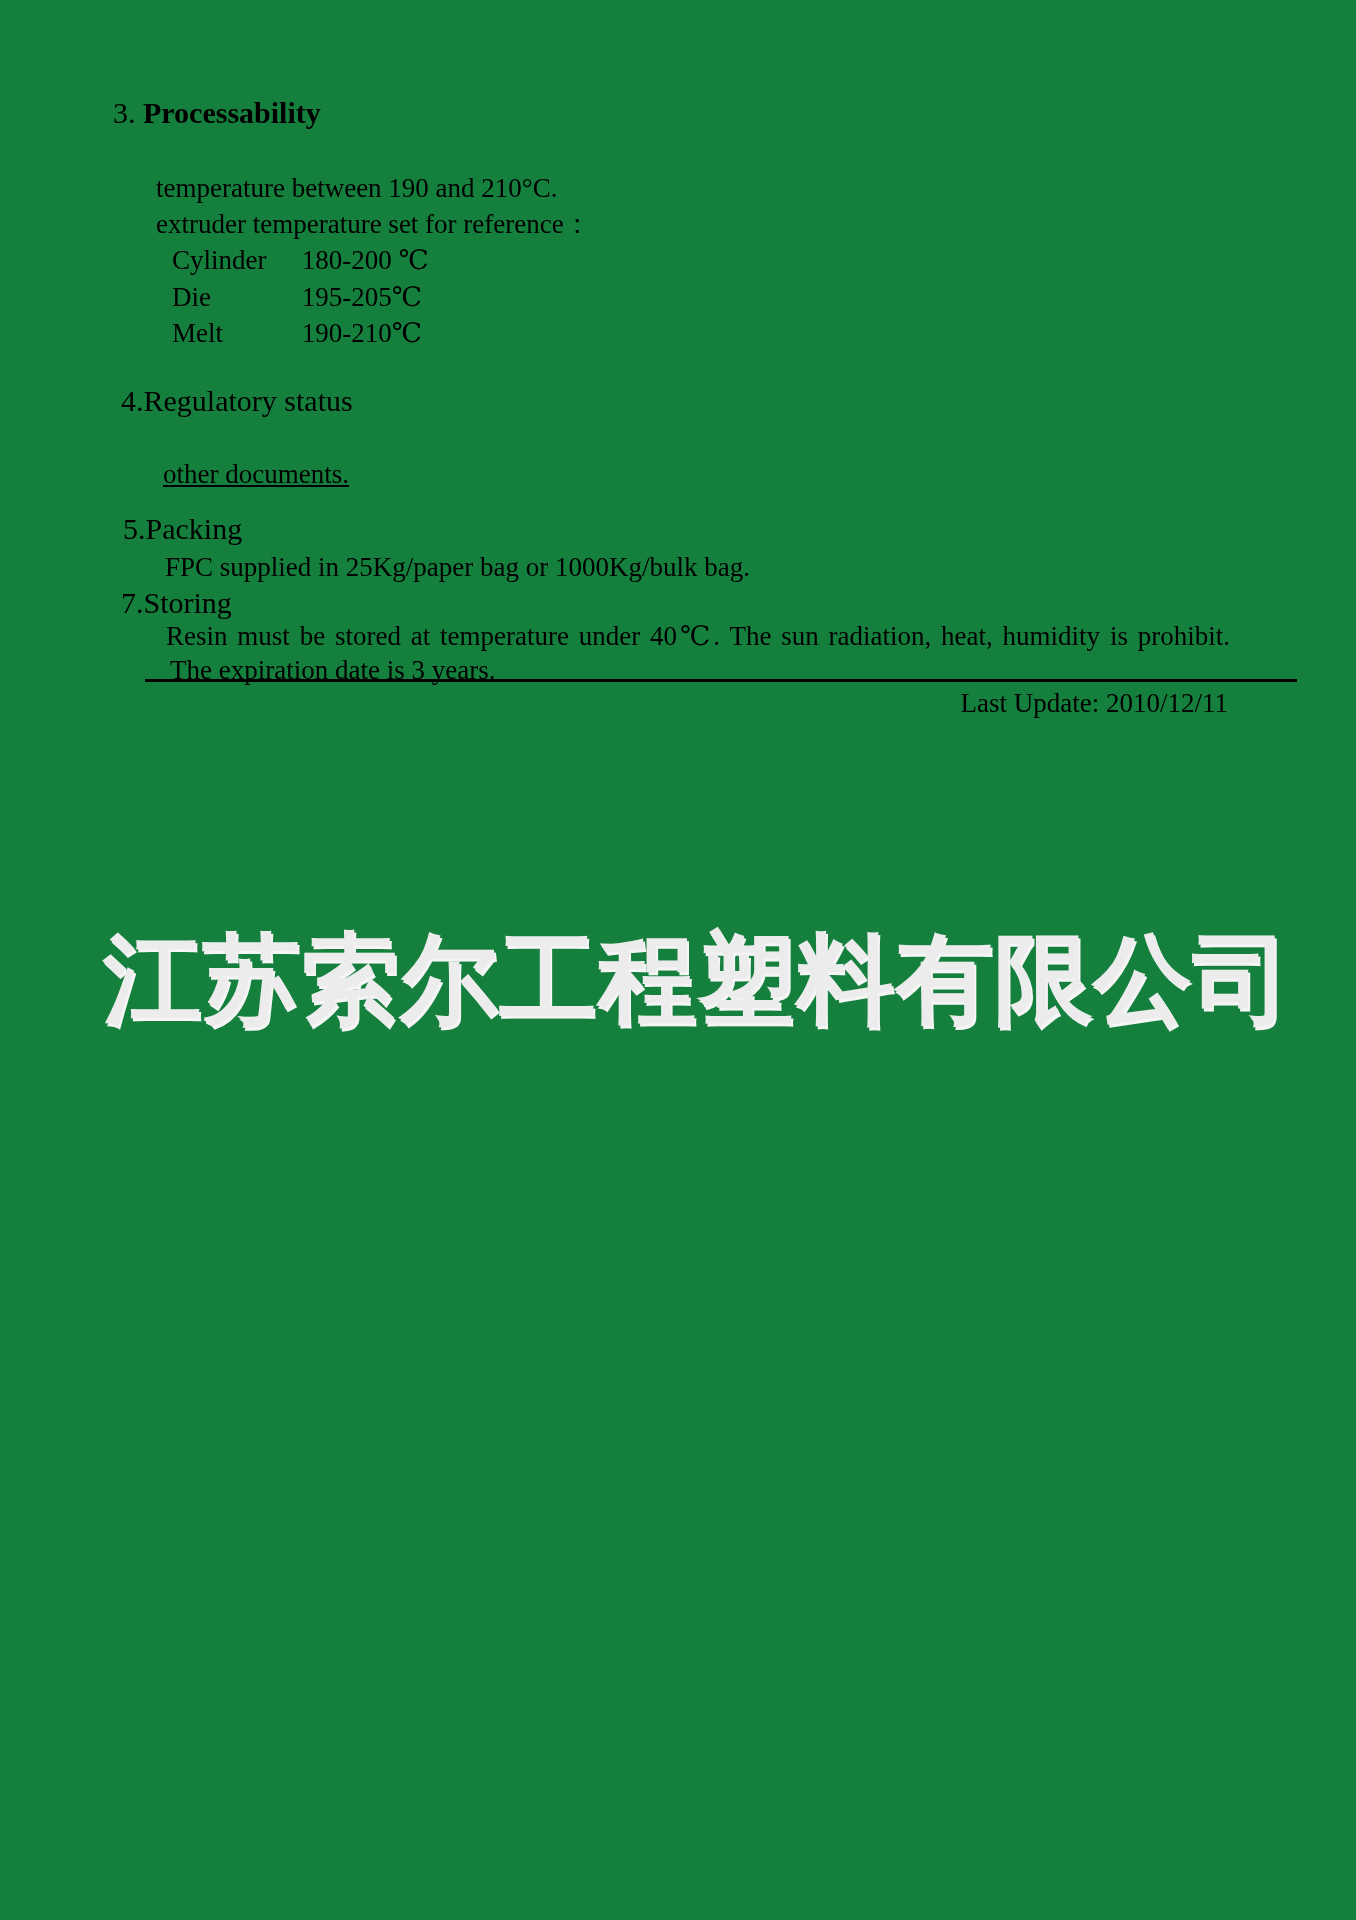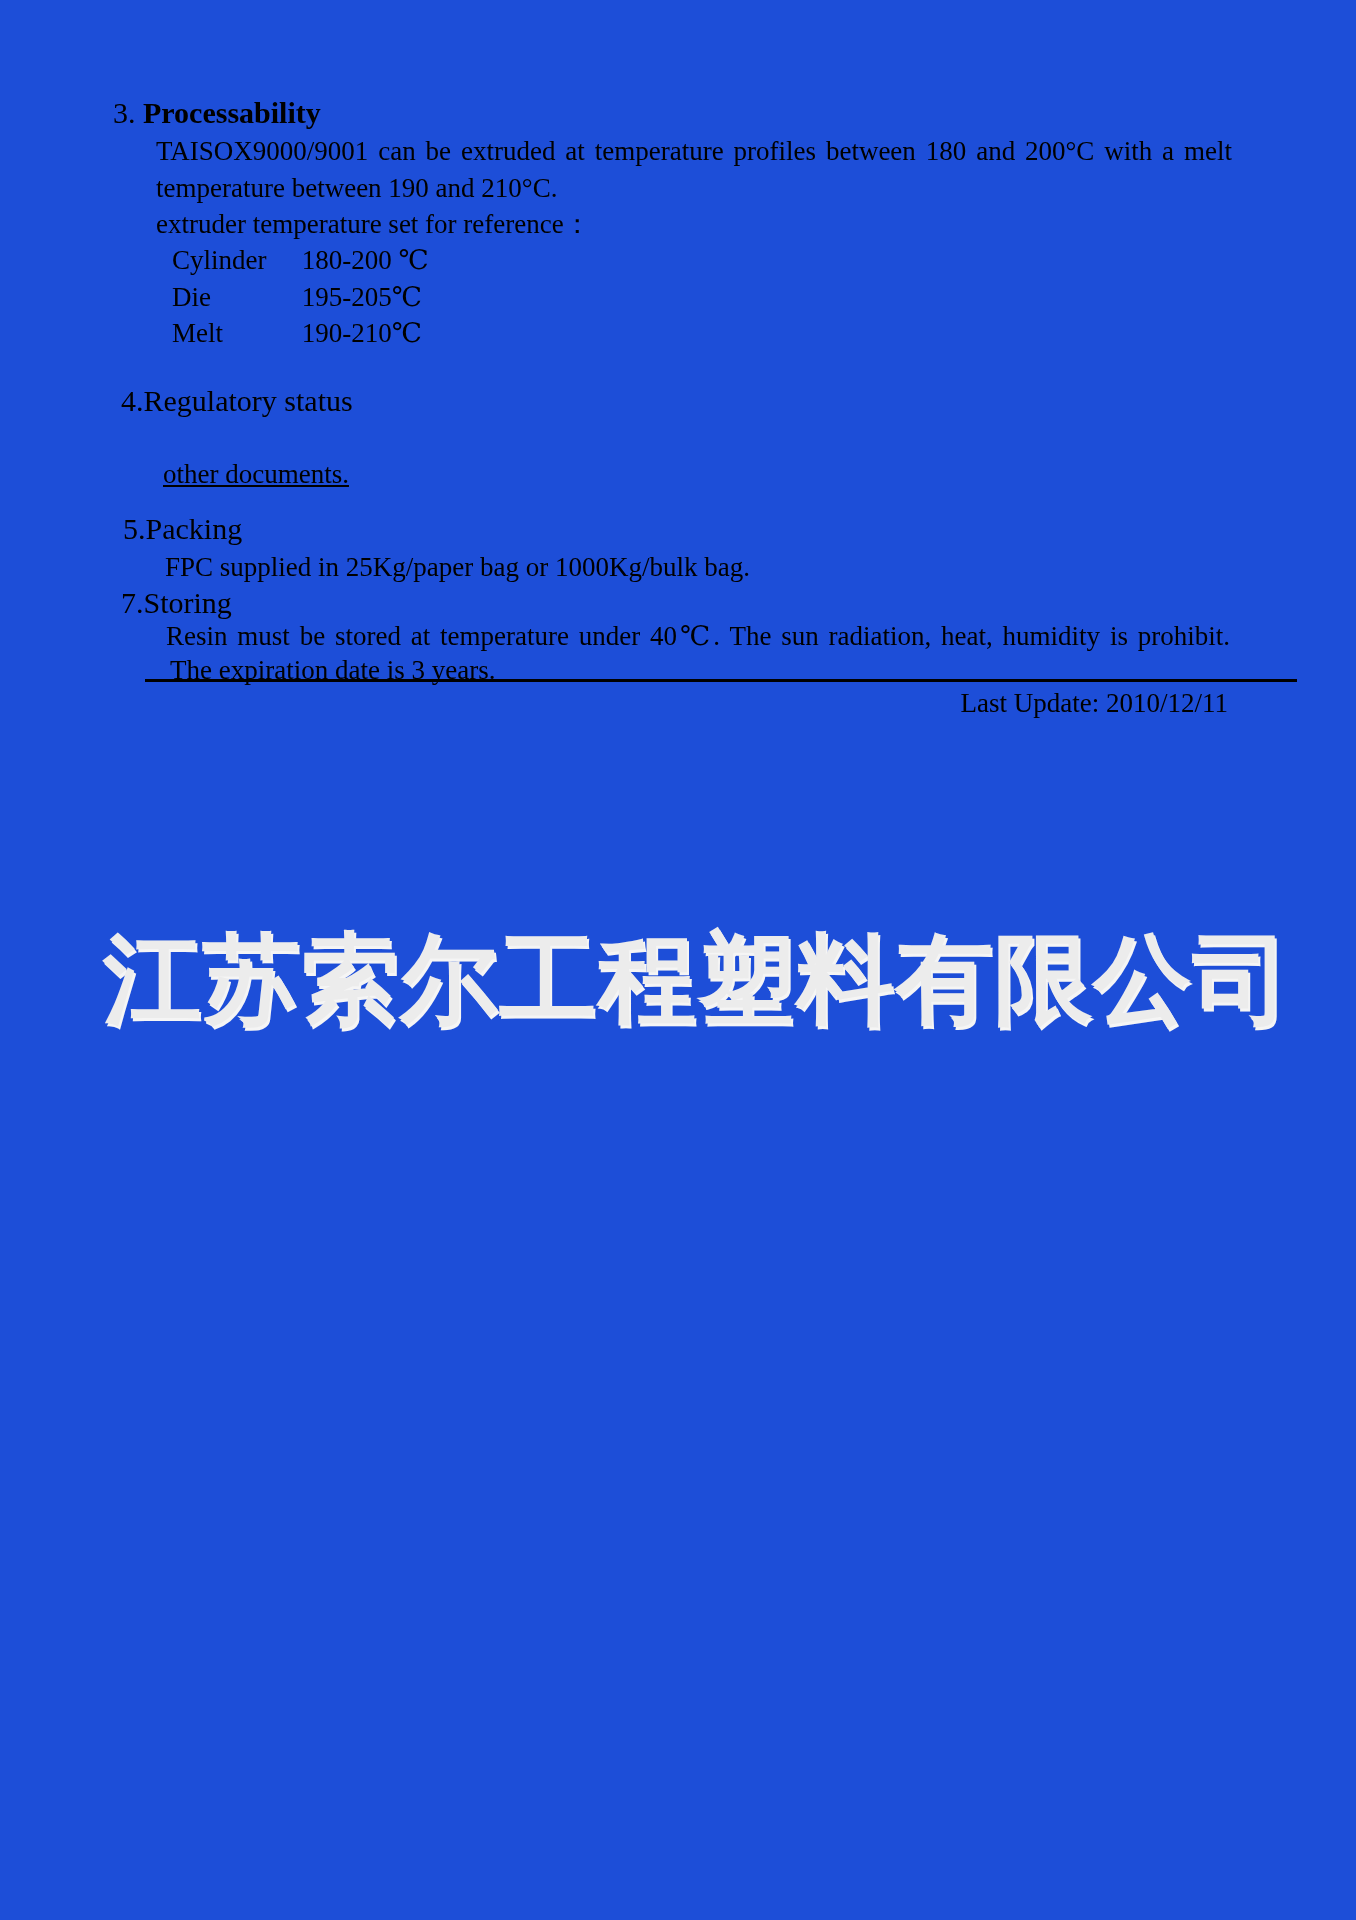--- a/index.html
+++ b/index.html
@@ -4,21 +4,21 @@
 <style>
   html, body {
     margin: 0;
     padding: 0;
     background: #ffffff;
   }
   .page {
     position: relative;
     width: 1356px;
     height: 1920px;
-    background: #1d4ed8;
+    background: #15803d;
     overflow: hidden;
     font-family: "Liberation Serif", "DejaVu Serif", serif;
     color: #000000;
   }
   .abs { position: absolute; }
   .heading {
     font-size: 30px;
     line-height: 1.15;
     white-space: nowrap;
   }
@@ -56,21 +56,20 @@
 </style>
 </head>
 <body>
 
 <div class="page">
 
   <div class="abs heading" style="left:113px; top:96px;">
     <span>3. </span><span class="bold">Processability</span>
   </div>
 
-  <div class="abs bodyline justified" style="left:156px; top:134px; width:1076px;">TAISOX9000/9001 can be extruded at temperature profiles between 180 and 200°C with a melt</div>
   <div class="abs bodyline" style="left:156px; top:171px;">temperature between 190 and 210°C.</div>
   <div class="abs bodyline" style="left:156px; top:207px;">extruder temperature set for reference：</div>
 
   <div class="abs temp-row" style="left:172px; top:243px;">
     <span class="temp-label">Cylinder</span>
     <span>180-200 ℃</span>
   </div>
   <div class="abs temp-row" style="left:172px; top:280px;">
     <span class="temp-label">Die</span>
     <span>195-205℃</span>

